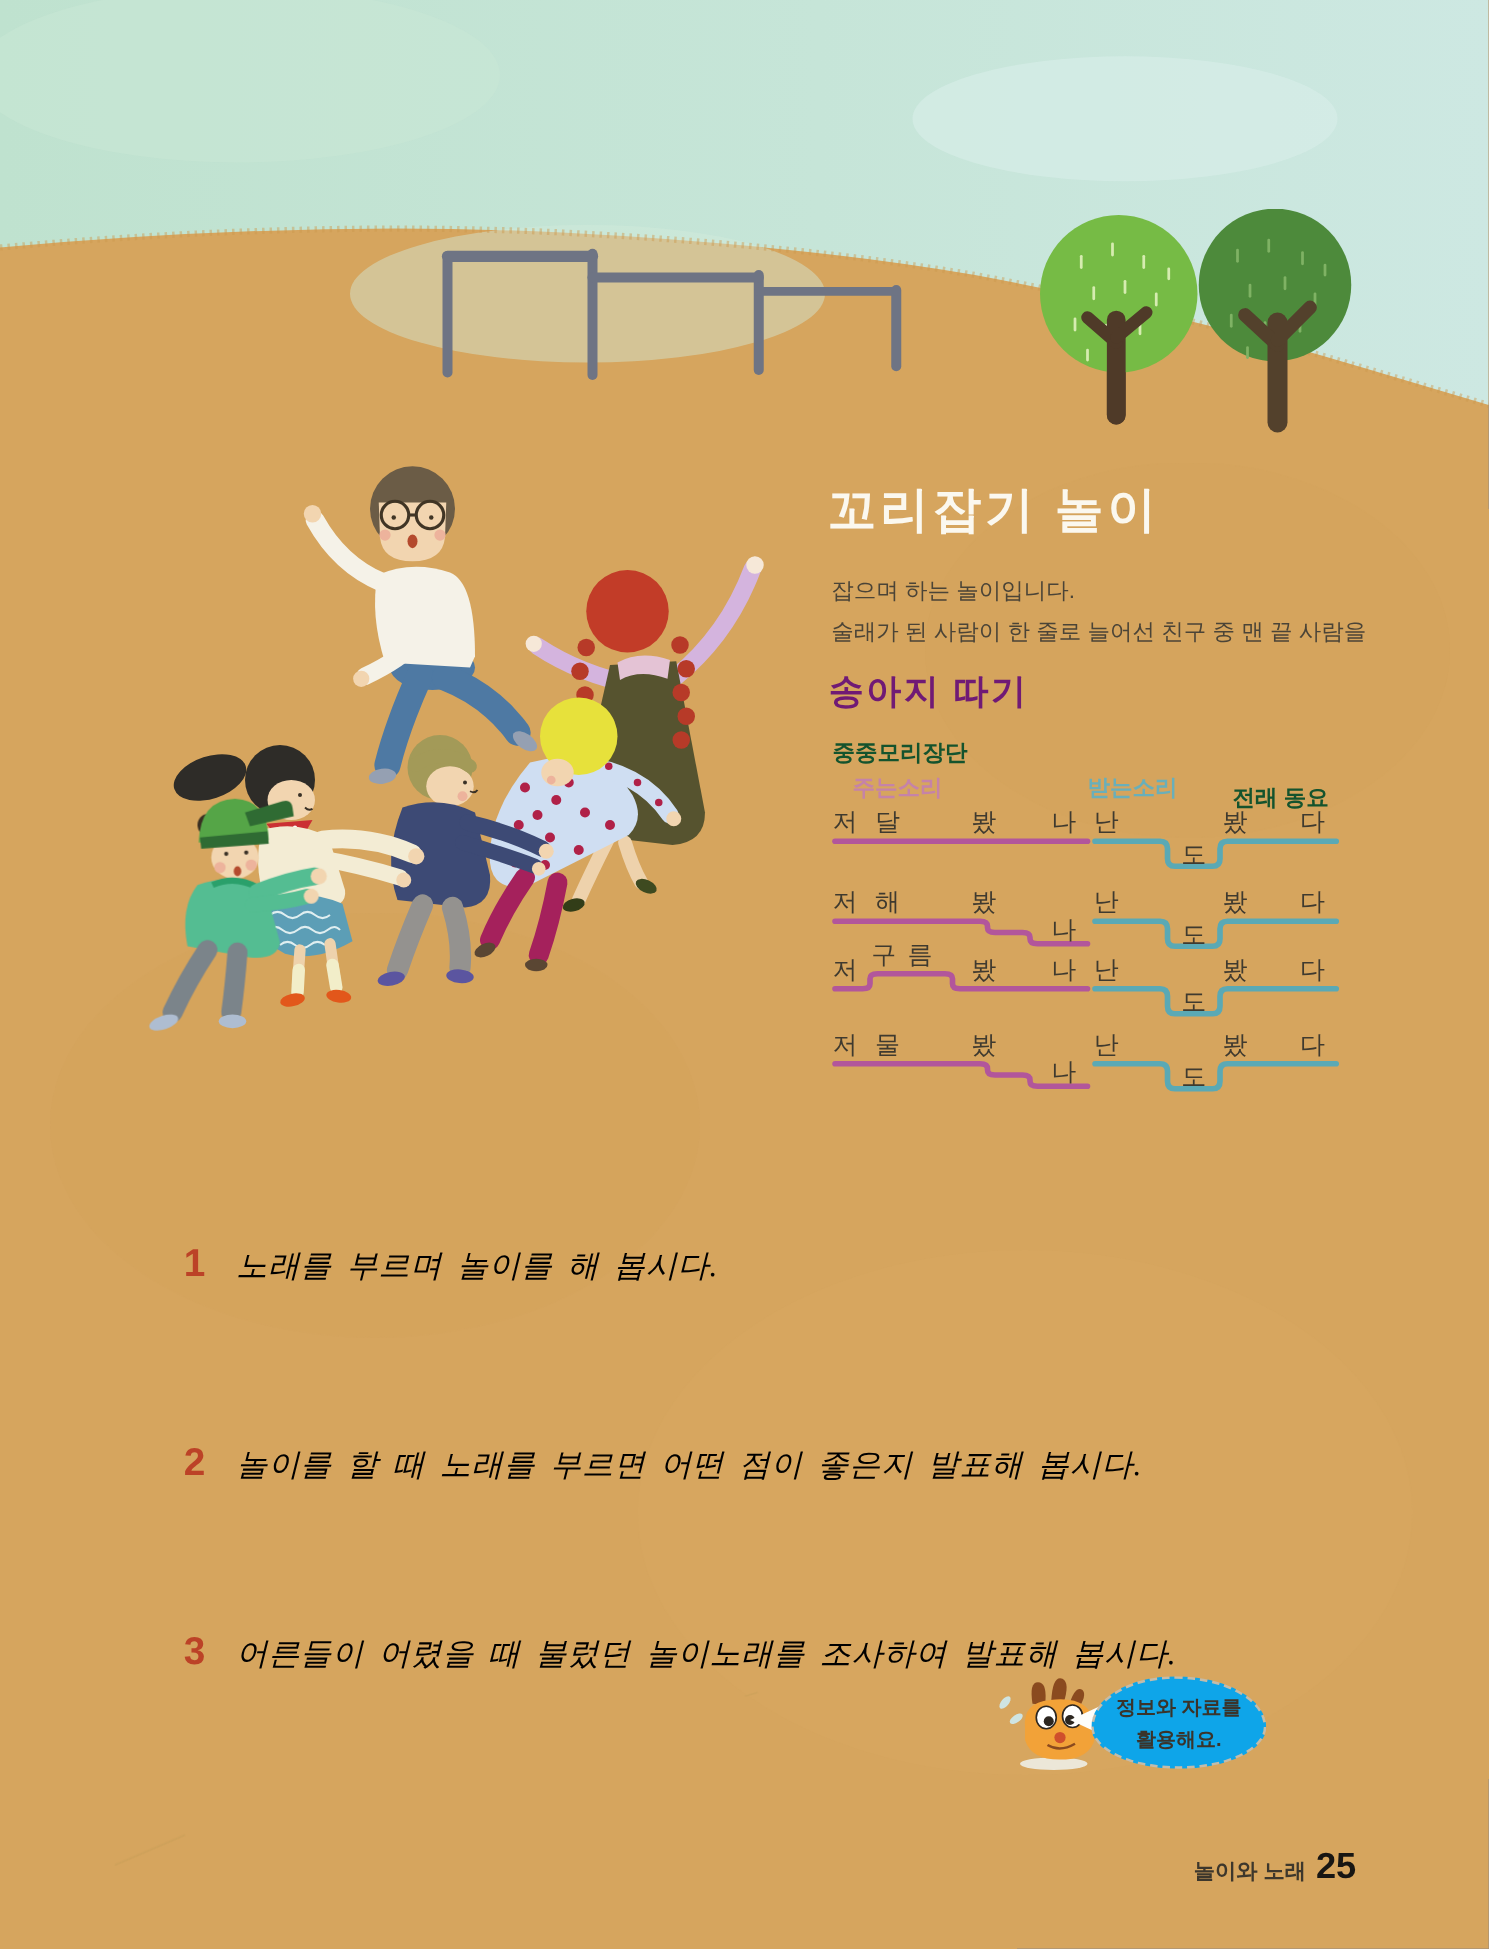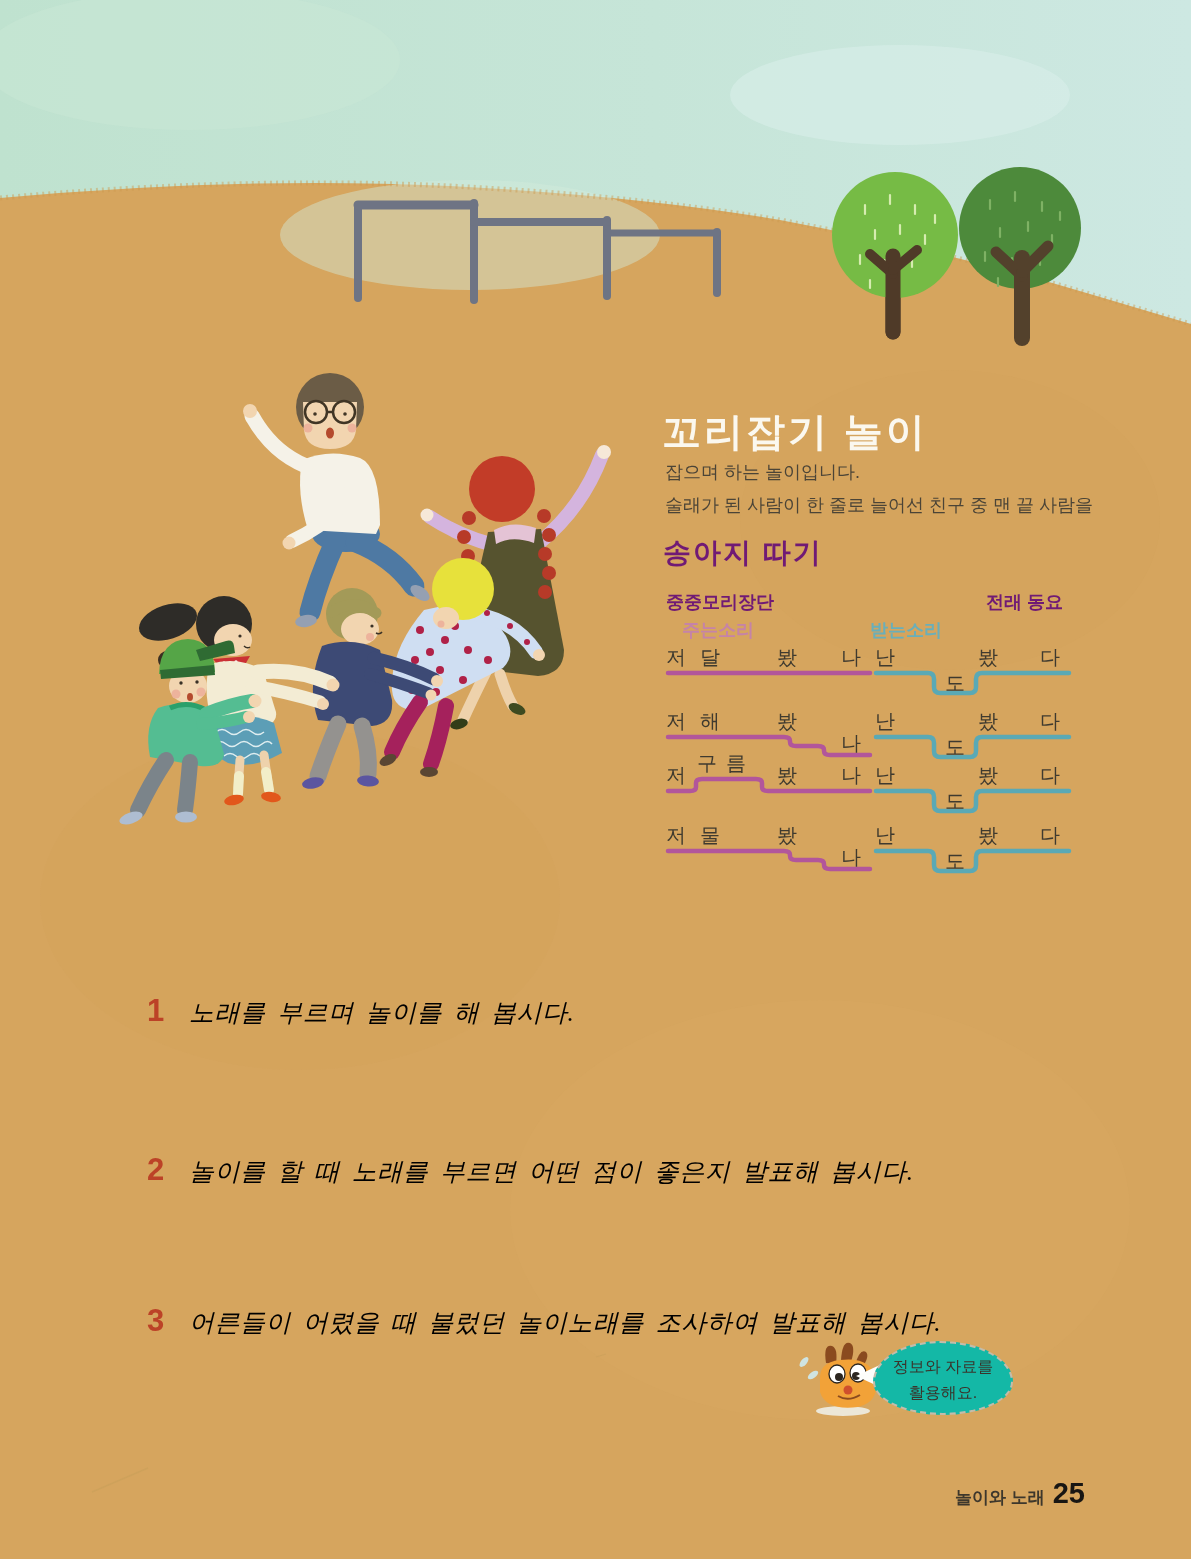--- a/index.html
+++ b/index.html
@@ -1,37 +1,37 @@
 <!DOCTYPE html>
 <html><head>
 <meta charset="utf-8">
 <style>
   html,body{margin:0;padding:0;background:#888;}
   .page{position:relative;width:1191px;height:1559px;background:#d6a55e;overflow:hidden;
         font-family:"Liberation Sans",sans-serif;margin:0 auto;}
   .scene{position:absolute;left:0;top:0;width:1191px;height:1559px;display:block;}
   .abs{position:absolute;}
-  .main-title{left:662px;top:381px;font-size:39px;font-weight:800;color:#fbf8ef;letter-spacing:3px;margin-top:24px;}
+  .main-title{left:662px;top:381px;font-size:39px;font-weight:800;color:#fbf8ef;letter-spacing:3px;}
   .desc{left:665px;top:456px;width:430px;font-size:18px;line-height:33px;color:#4b4437;}
   .song-title{left:663px;top:534px;font-size:28px;font-weight:700;color:#701a75;letter-spacing:2px;}
-  .meta-row{left:666px;top:590px;width:397px;font-size:18px;color:#701a75;font-weight:600;}
-  .meta-row .genre{float:right;}
+  .meta-row{left:666px;top:590px;width:397px;font-size:18px;color:#14532d;font-weight:600;}
+  .meta-row .genre{float:right;margin-top:36px;}
   .voice-row{left:666px;top:618px;width:397px;font-size:18px;font-weight:600;}
   .voice-give{color:#c583a8;margin-left:16px;}
   .voice-recv{position:absolute;left:204px;top:0;color:#69afba;}
   .notation{left:664px;top:646px;width:411px;height:240px;}
   .lyric{font-family:"Liberation Serif",serif;font-size:20px;fill:#3f3a2f;}
   .melody{fill:none;stroke-width:4.5;stroke-linecap:round;stroke-linejoin:round;}
   .question{left:147px;display:flex;align-items:baseline;}
   .q1{top:993px;} .q2{top:1152px;} .q3{top:1303px;}
   .q-num{font-size:31px;font-weight:800;color:#bc4227;width:42px;}
   .q-text{font-family:"Liberation Serif",serif;font-size:25px;color:#000000;word-spacing:5px;letter-spacing:.5px;font-style:italic;}
-  .bubble{left:873px;top:1341px;width:140px;height:74px;background:#14b8a6;
+  .bubble{left:873px;top:1341px;width:140px;height:74px;background:#0ea5e9;
           border:2px dashed #c3bcab;border-radius:48% 52% 50% 50% / 55% 55% 45% 45%;
-          text-align:center;font-size:16px;font-weight:400;color:#3a342b;line-height:26px;padding-top:11px;box-sizing:border-box;}
+          text-align:center;font-size:16px;font-weight:700;color:#3a342b;line-height:26px;padding-top:11px;box-sizing:border-box;}
   .bubble-tail{left:856px;top:1364px;width:26px;height:24px;background:#fdfdfa;
                clip-path:polygon(0 50%,100% 0,100% 100%);}
   .footer{left:955px;top:1477px;display:flex;align-items:baseline;text-align:center;}
   .footer-section{font-size:17px;font-weight:700;color:#3d372c;}
   .footer-page{margin-left:8px;font-size:29px;font-weight:800;color:#181613;}
 </style>
 </head>
 <body>
 
 <div class="page">

